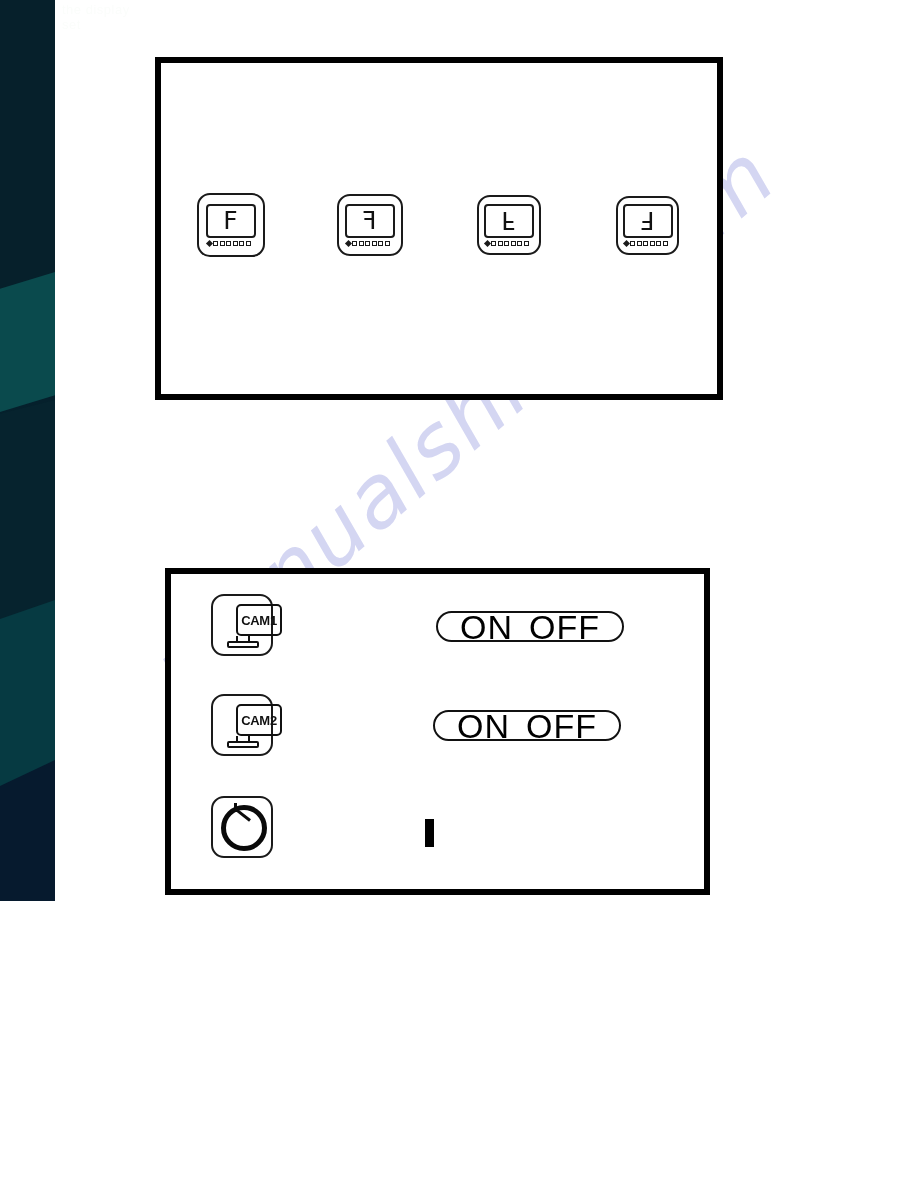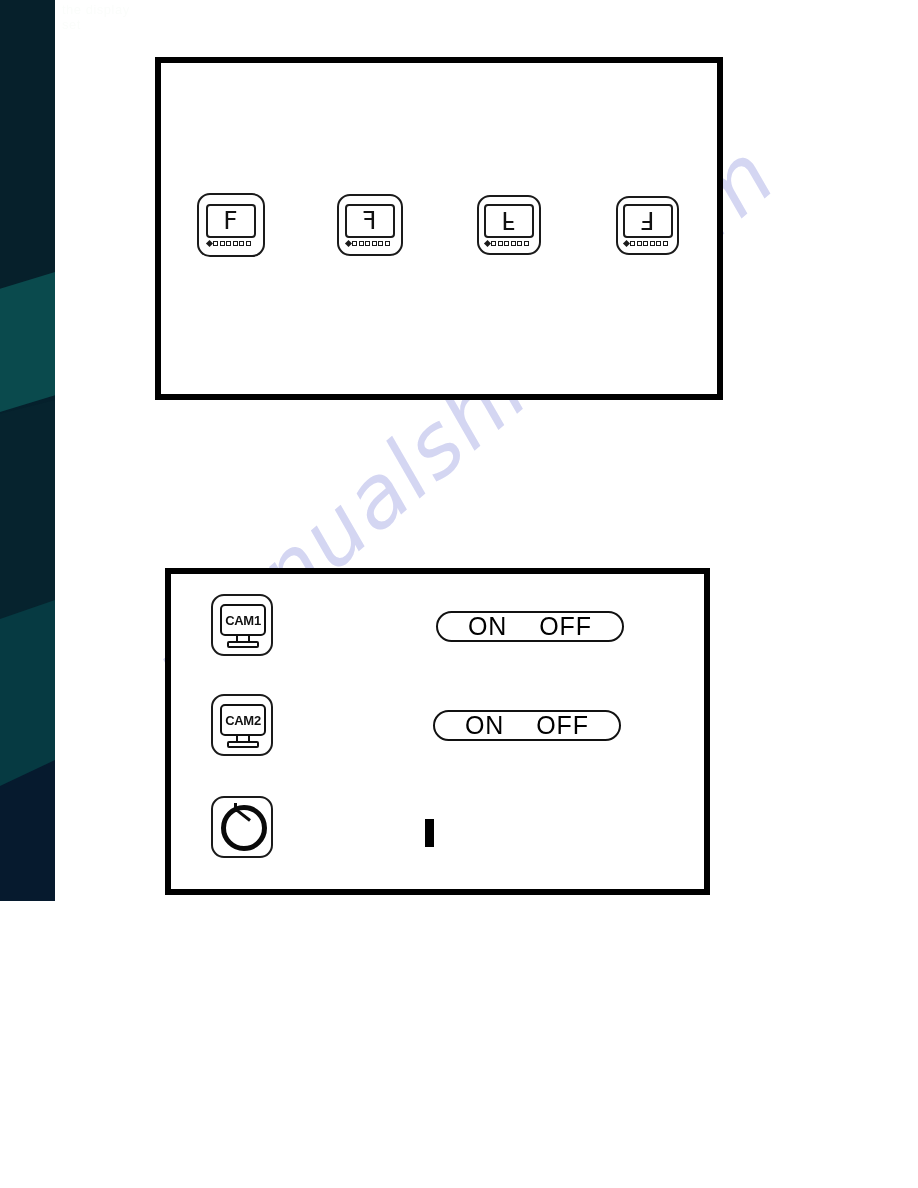--- a/index.html
+++ b/index.html
@@ -133,21 +133,21 @@
 
   .cam-icon{
     position:absolute;left:40px;top:10px;
     width:62px;height:62px;
     border:2px solid #1a1a1a;
     border-radius:13px;
     background:#fff;
     box-sizing:border-box;
   }
   .cam-icon .cbody{
-    position:absolute;left:7px;top:8px;
+    position:absolute;left:23px;top:8px;
     width:46px;height:32px;
     border:2.5px solid #111;
     border-radius:5px;
     box-sizing:border-box;
     display:flex;align-items:center;justify-content:center;
   }
   .cam-icon .ctext{
     font-family:"Liberation Sans", sans-serif;
     font-weight:bold;font-size:13px;color:#111;
     letter-spacing:-.3px;line-height:1;
@@ -205,21 +205,21 @@
     box-sizing:border-box;
     background:#fff;
     display:flex;align-items:center;
     justify-content:space-around;
     padding:0 14px;
   }
   #onoff-1{left:265px;top:27px;}
   #onoff-2{left:262px;top:26px;}
   .onoff .lbl{
     font-family:"Liberation Sans", sans-serif;
-    font-size:25px;color:#000;line-height:1;
+    font-size:34px;color:#000;line-height:1;
     letter-spacing:1px;
   }
 
   
   #cursor-bar{
     position:absolute;left:254px;top:35px;
     width:9px;height:28px;background:#000;
   }
 </style>
 </head>

